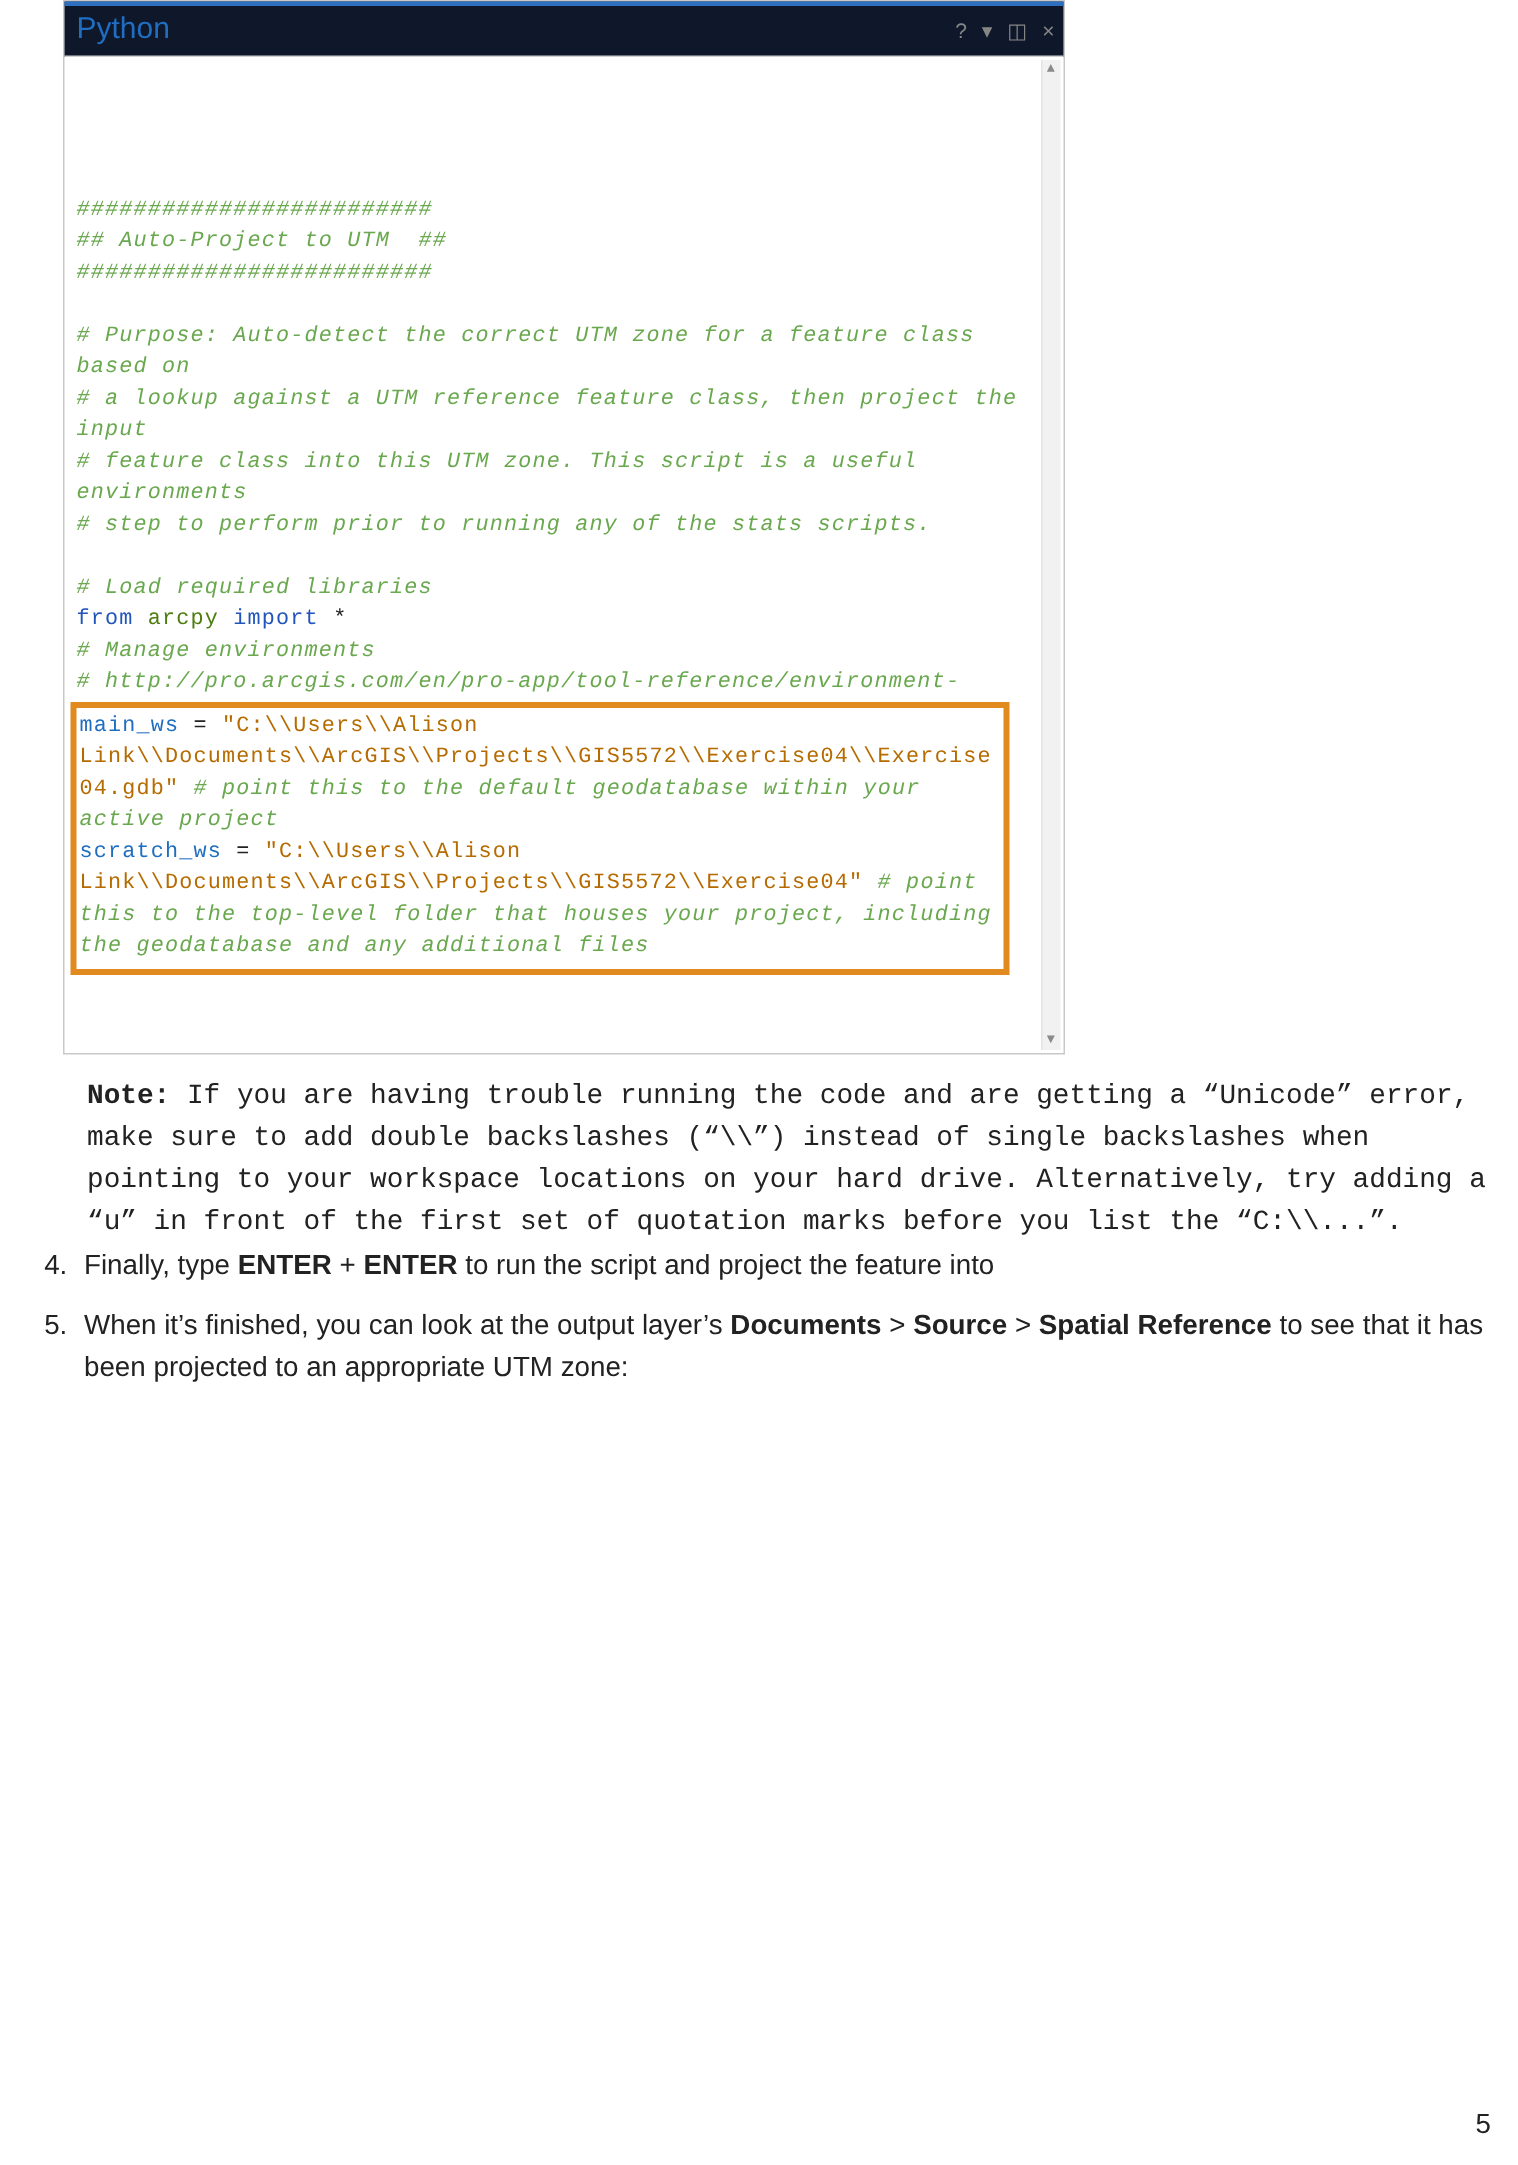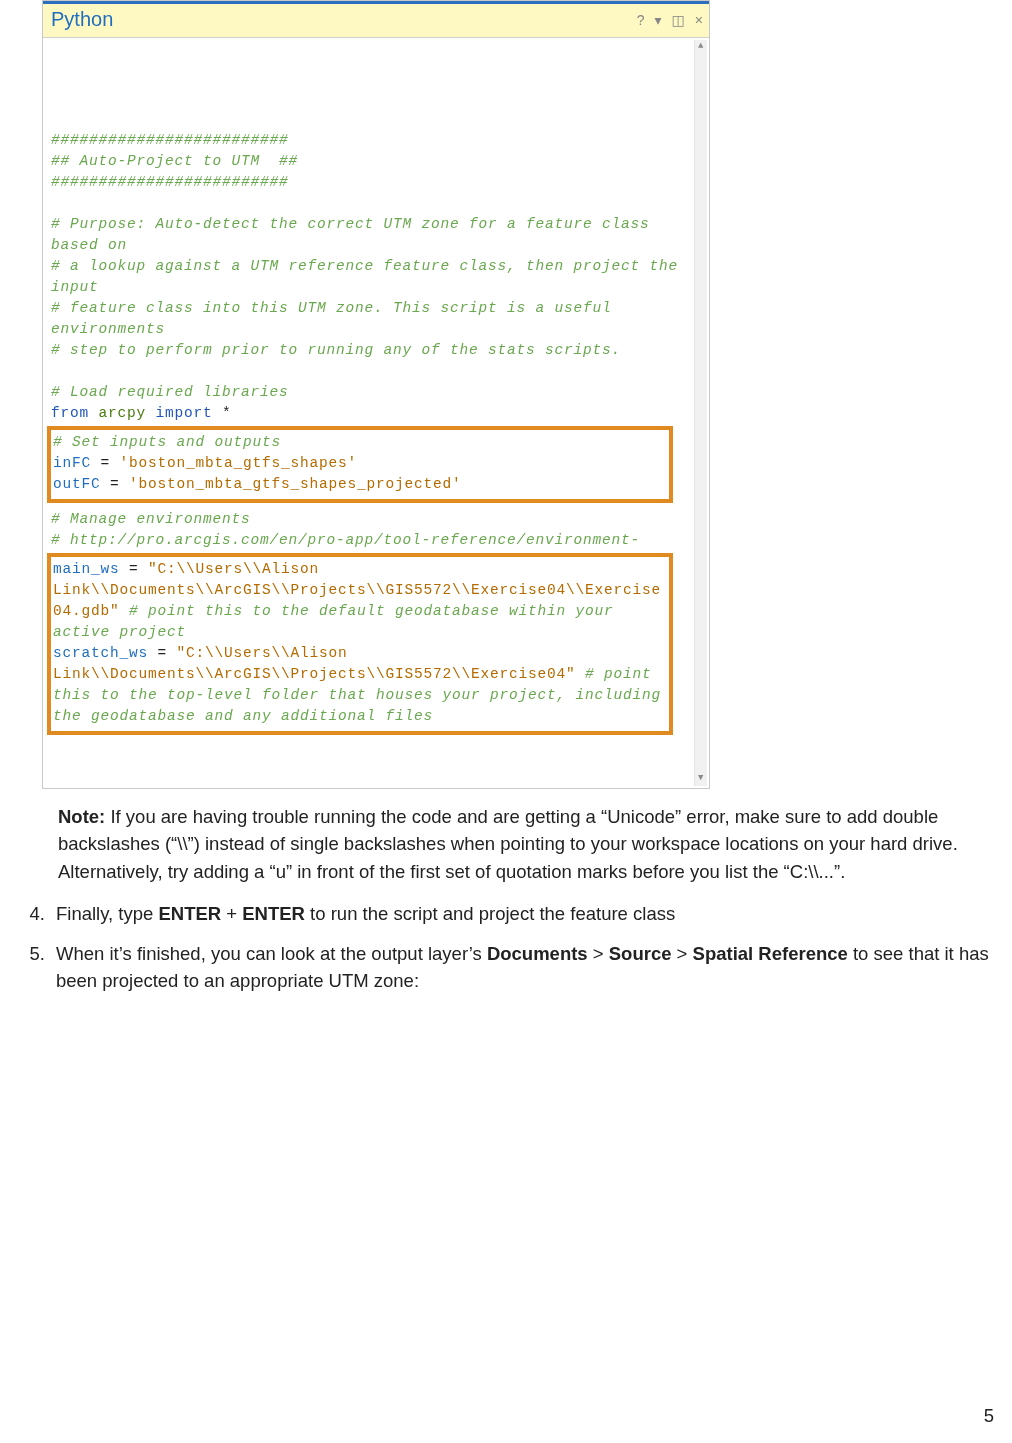--- a/index.html
+++ b/index.html
@@ -14,21 +14,21 @@
     padding: 0 18px 40px 18px;
   }
   .python-panel {
     border: 1px solid #c9c9c9;
     margin: 0 0 14px 24px;
     width: 668px;
     background: #ffffff;
     box-sizing: border-box;
   }
   .panel-titlebar {
-    background: #fef9c3;
+    background: #0f172a;
     border-top: 3px solid #2f6fbf;
     border-bottom: 1px solid #d0d0d0;
     padding: 4px 6px 6px 8px;
     display: flex;
     align-items: center;
     justify-content: space-between;
   }
   .panel-title {
     color: #1f6ec1;
     font-size: 20px;
@@ -80,24 +80,24 @@
   .c-keyword { color: #2255bb; margin-top: 15px; }
   .c-name    { color: #4d7c0f; }
   .c-var     { color: #1f6ebf; }
   .c-string  { color: #b56b00; }
   .highlight-box {
     border: 4px solid #e08a1f;
     padding: 2px 6px 4px 2px;
     margin: 2px 16px 6px -4px;
   }
   .note-block {
-    margin: 6px 0 14px 40px;
+    margin: 6px 0 1px 40px;
     font-size: 18.5px;
     line-height: 1.5;
-    font-family: Liberation Sans, sans-serif;
+    font-family: Liberation Mono, monospace;
     color: #222;
   }
   ol.steps {
     margin: 0 0 0 0;
     padding-left: 32px;
     font-size: 18.5px;
     font-family: Arial, "Segoe UI", sans-serif;
     color: #222;
     line-height: 1.5;
   }
@@ -144,36 +144,34 @@
 <span class="c-comment">## Auto-Project to UTM  ##</span>
 <span class="c-comment">#########################</span>
 
 <span class="c-comment"># Purpose: Auto-detect the correct UTM zone for a feature class based on</span>
 <span class="c-comment"># a lookup against a UTM reference feature class, then project the input</span>
 <span class="c-comment"># feature class into this UTM zone. This script is a useful environments</span>
 <span class="c-comment"># step to perform prior to running any of the stats scripts.</span>
 
 <span class="c-comment"># Load required libraries</span>
 <span class="c-keyword">from</span> <span class="c-name">arcpy</span> <span class="c-keyword">import</span> <span>*</span>
-<div class="highlight-box"><span class="c-comment"># Set inputs and outputs</span>
-<span class="c-var">inFC</span><span> = </span><span class="c-string">'boston_mbta_gtfs_shapes'</span>
-<span class="c-var">outFC</span><span> = </span><span class="c-string">'boston_mbta_gtfs_shapes_projected'</span></div><span class="c-comment"># Manage environments</span>
+<span class="c-comment"># Manage environments</span>
 <span class="c-comment"># http://pro.arcgis.com/en/pro-app/tool-reference/environment-</span>
 <div class="highlight-box"><span class="c-var">main_ws</span><span> = </span><span class="c-string">"C:\\Users\\Alison Link\\Documents\\ArcGIS\\Projects\\GIS5572\\Exercise04\\Exercise04.gdb"</span><span class="c-comment"> # point this to the default geodatabase within your active project</span>
 <span class="c-var">scratch_ws</span><span> = </span><span class="c-string">"C:\\Users\\Alison Link\\Documents\\ArcGIS\\Projects\\GIS5572\\Exercise04"</span><span class="c-comment"> # point this to the top-level folder that houses your project, including the geodatabase and any additional files</span></div></div>
     </div>
   </div>
 
   <div class="note-block">
     <span class="b">Note:</span><span> If you are having trouble running the code and are getting a “Unicode” error, make sure to add double backslashes (“\\”) instead of single backslashes when pointing to your workspace locations on your hard drive.  Alternatively, try adding a “u” in front of the first set of quotation marks before you list the “C:\\...”.</span>
   </div>
 
   <ol class="steps" start="4">
     <li>
-      <span>Finally, type </span><span class="b">ENTER</span><span> + </span><span class="b">ENTER</span><span> to run the script and project the feature class</span>
+      <span>Finally, type </span><span class="b">ENTER</span><span> + </span><span class="b">ENTER</span><span> to run the script and project the feature into</span>
     </li>
     <li>
       <span>When it’s finished, you can look at the output layer’s </span><span class="b">Documents</span><span> &gt; </span><span class="b">Source</span><span> &gt; </span><span class="b">Spatial Reference</span><span> to see that it has been projected to an appropriate UTM zone:</span>
     </li>
   </ol>
 
 </div>
 
 <div class="page-number">5</div>
 </div>

